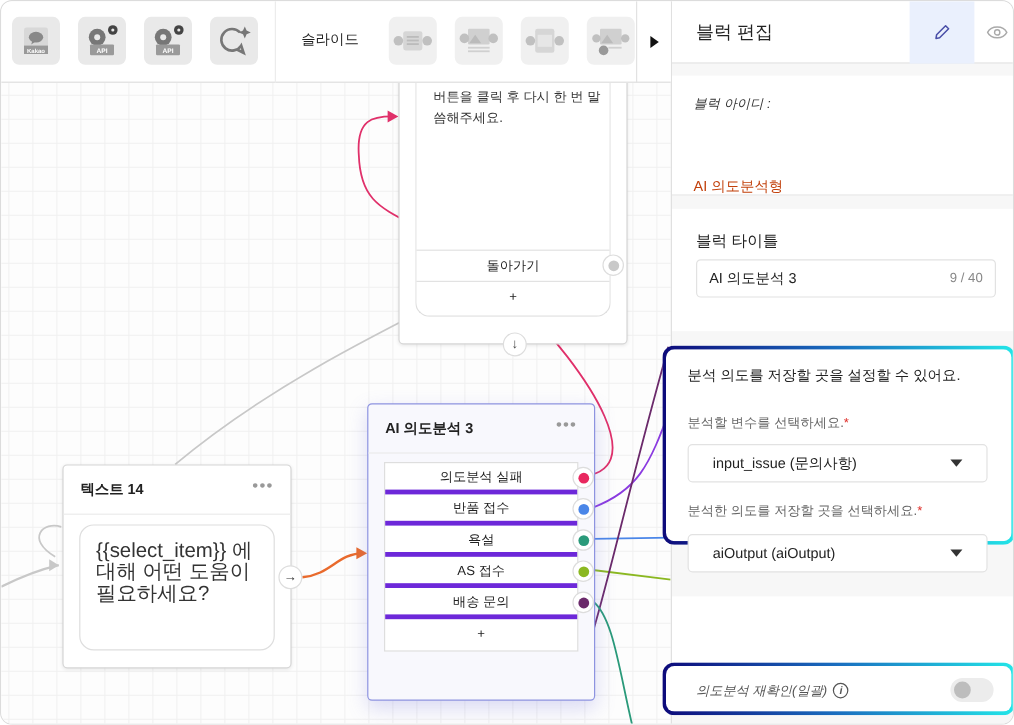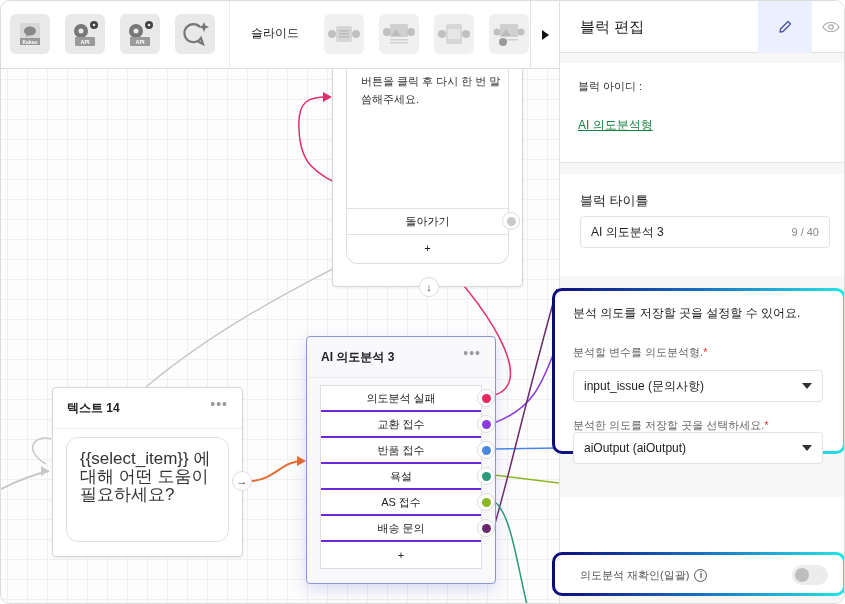--- a/index.html
+++ b/index.html
@@ -37,55 +37,55 @@
   .port .dot { width: 9px; height: 9px; border-radius: 50%; }
   .down-port { position: absolute; left: 86px; top: 219px; width: 20px; height: 20px; border-radius: 50%; background: #fff; border: 1px solid #ddd; display: flex; align-items: center; justify-content: center; font-size: 11px; color: #444; cursor: pointer; }
 
   .text-node { left: 51px; top: 318px; width: 191px; height: 170px; padding-left: 12px; }
   .text-bubble { position: absolute; left: 13px; top: 49px; width: 163px; height: 105px; border: 1px solid #dedede; border-radius: 12px; }
   .text-bubble-txt { position: absolute; left: 13px; top: 12px; width: 140px; font-size: 17px; line-height: 18px; color: #333; }
   .arrow-port { position: absolute; left: 179px; top: 83px; width: 20px; height: 20px; border-radius: 50%; background: #fff; border: 1px solid #ddd; display: flex; align-items: center; justify-content: center; font-size: 11px; color: #333; cursor: pointer; }
 
   .ai-node { left: 305px; top: 267px; width: 190px; height: 248px; border: 1px solid #8d93e0; background: #f8f8fd; box-shadow: 0 6px 16px rgba(120,120,220,0.25); }
   .ai-list { position: absolute; left: 13px; top: 48px; width: 162px; border: 1px solid #dedede; background: #fff; }
-  .ai-row { height: 26px; border-bottom: 2px solid #6d28d9; font-size: 11px; display: flex; align-items: center; justify-content: center; position: relative; cursor: pointer; color: #222; }
+  .ai-row { height: 26px; border-bottom: 4px solid #6d28d9; font-size: 11px; display: flex; align-items: center; justify-content: center; position: relative; cursor: pointer; color: #222; }
   .ai-row:last-child { border-bottom: none; }
   .ai-row .port { right: -14px; top: 3px; }
 
   
   .sidebar { position: absolute; left: 558px; top: 0; width: 287px; height: 604px; background: #f7f7f7; border-left: 1px solid #e0e0e0; }
   .sb-header { position: absolute; left: 0; top: 0; width: 287px; height: 52px; background: #fff; border-bottom: 1px solid #e2e2e2; }
   .sb-title { position: absolute; left: 20px; top: 17px; font-size: 15px; color: #222; }
   .sb-edit { position: absolute; left: 198px; top: 0; width: 54px; height: 52px; background: #eaf0fd; display: flex; align-items: center; justify-content: center; cursor: pointer; }
   .sb-view { position: absolute; left: 262px; top: 0; width: 25px; height: 52px; display: flex; align-items: center; justify-content: flex-start; cursor: pointer; }
 
   .sb-id { position: absolute; left: 0; top: 62px; width: 287px; height: 100px; background: #fff; border-bottom: 1px solid #e6e6e6; }
-  .sb-id-label { position: absolute; left: 18px; top: 16px; font-size: 11px; color: #333; }
-  .sb-id-value { position: absolute; left: 18px; top: 54px; font-size: 12px; color: #15803d; text-decoration: underline; }
+  .sb-id-label { position: absolute; left: 18px; top: 16px; font-size: 11px; color: #333; font-style: italic; }
+  .sb-id-value { position: absolute; left: 18px; top: 84px; font-size: 12px; color: #c2410c; }
 
   .sb-title-sec { position: absolute; left: 0; top: 173px; width: 287px; height: 102px; background: #fff; }
   .sb-tt-label { position: absolute; left: 20px; top: 18px; font-size: 13px; color: #222; }
   .sb-tt-input { position: absolute; left: 20px; top: 42px; width: 250px; height: 32px; border: 1px solid #e2e2e2; border-radius: 4px; background: #fff; display: flex; align-items: center; padding: 0 10px; cursor: text; }
   .sb-tt-value { font-size: 12px; color: #222; flex: 1; }
   .sb-tt-count { font-size: 11px; color: #888; }
 
   .sb-intent { position: absolute; left: -8px; top: 287px; width: 294px; height: 166px; background: #fff; border-radius: 10px; border: 3px solid transparent;
     background-image: linear-gradient(#fff, #fff), linear-gradient(90deg, #0d0a7a, #1a6fc0, #23e6e8);
     background-origin: border-box; background-clip: padding-box, border-box; }
   .sb-intent-head { position: absolute; left: 18px; top: 14px; font-size: 12px; color: #222; }
   .sb-field-label { position: absolute; left: 18px; font-size: 11px; color: #666; }
   .req { color: #e0332e; }
-  .sb-select { position: absolute; left: 18px; width: 250px; height: 32px; border: 1px solid #e2e2e2; border-radius: 4px; display: flex; align-items: center; padding: 0 10px; cursor: pointer; background: #fff; }
+  .sb-select { position: absolute; left: 18px; width: 250px; height: 32px; border: 1px solid #e2e2e2; border-radius: 4px; display: flex; align-items: center; padding: 0 20px; cursor: pointer; background: #fff; }
   .sb-select-val { flex: 1; font-size: 12px; color: #222; }
   .tri-down { width: 0; height: 0; border-left: 5px solid transparent; border-right: 5px solid transparent; border-top: 6px solid #333; }
 
   .sb-blank { position: absolute; left: 0; top: 496px; width: 287px; height: 56px; background: #fff; }
   .sb-toggle-box { position: absolute; left: -8px; top: 551px; width: 294px; height: 44px; border-radius: 10px; border: 3px solid transparent;
     background-image: linear-gradient(#fff, #fff), linear-gradient(90deg, #0d0a7a, #1a6fc0, #23e6e8);
-    background-origin: border-box; background-clip: padding-box, border-box; }
+    background-origin: border-box; background-clip: padding-box, border-box; font-style: italic; }
   .sb-toggle-label { position: absolute; left: 25px; top: 13px; font-size: 11px; color: #555; display: flex; align-items: center; gap: 5px; }
   .info-icon { width: 13px; height: 13px; border: 1px solid #555; border-radius: 50%; font-size: 9px; line-height: 11px; text-align: center; color: #555; font-weight: bold; cursor: pointer; }
   .toggle { position: absolute; left: 237px; top: 10px; width: 36px; height: 20px; background: #ececec; border-radius: 10px; cursor: pointer; }
   .toggle-knob { position: absolute; left: 3px; top: 3px; width: 14px; height: 14px; background: #bdbdbd; border-radius: 50%; }
 
   svg.wires { position: absolute; left: 0; top: 0; }
 </style>
 </head>
 <body>
 
@@ -143,26 +143,20 @@
 
     <div class="node ai-node">
       <div class="node-title">AI 의도분석 3</div>
       <div class="node-more">•••</div>
       <div class="node-divider"></div>
       <div class="ai-list">
         <div class="ai-row">
           <span>의도분석 실패</span>
           <div class="port">
               <div class="dot" style="background:#e8275f;"></div>
-            </div>
-        </div>
-        <div class="ai-row">
-          <span>교환 접수</span>
-          <div class="port">
-              <div class="dot" style="background:#8b3be0;"></div>
             </div>
         </div>
         <div class="ai-row">
           <span>반품 접수</span>
           <div class="port">
               <div class="dot" style="background:#4a86e8;"></div>
             </div>
         </div>
         <div class="ai-row">
           <span>욕설</span>
@@ -294,30 +288,30 @@
       <div class="sb-tt-label">블럭 타이틀</div>
       <div class="sb-tt-input">
         <span class="sb-tt-value">AI 의도분석 3</span>
         <span class="sb-tt-count">9 / 40</span>
       </div>
     </div>
 
     <div class="sb-intent">
       <div class="sb-intent-head">분석 의도를 저장할 곳을 설정할 수 있어요.</div>
       <div class="sb-field-label" style="top:54px;">
-        <span>분석할 변수를 의도분석형.</span><span class="req">*</span>
+        <span>분석할 변수를 선택하세요.</span><span class="req">*</span>
       </div>
       <div class="sb-select" style="top:79px;">
         <span class="sb-select-val">input_issue (문의사항)</span>
         <div class="tri-down"></div>
       </div>
       <div class="sb-field-label" style="top:127px;">
         <span>분석한 의도를 저장할 곳을 선택하세요.</span><span class="req">*</span>
       </div>
-      <div class="sb-select" style="top:141px;">
+      <div class="sb-select" style="top:154px;">
         <span class="sb-select-val">aiOutput (aiOutput)</span>
         <div class="tri-down"></div>
       </div>
     </div>
 
     <div class="sb-blank"></div>
 
     <div class="sb-toggle-box">
       <div class="sb-toggle-label">
         <span>의도분석 재확인(일괄)</span>

